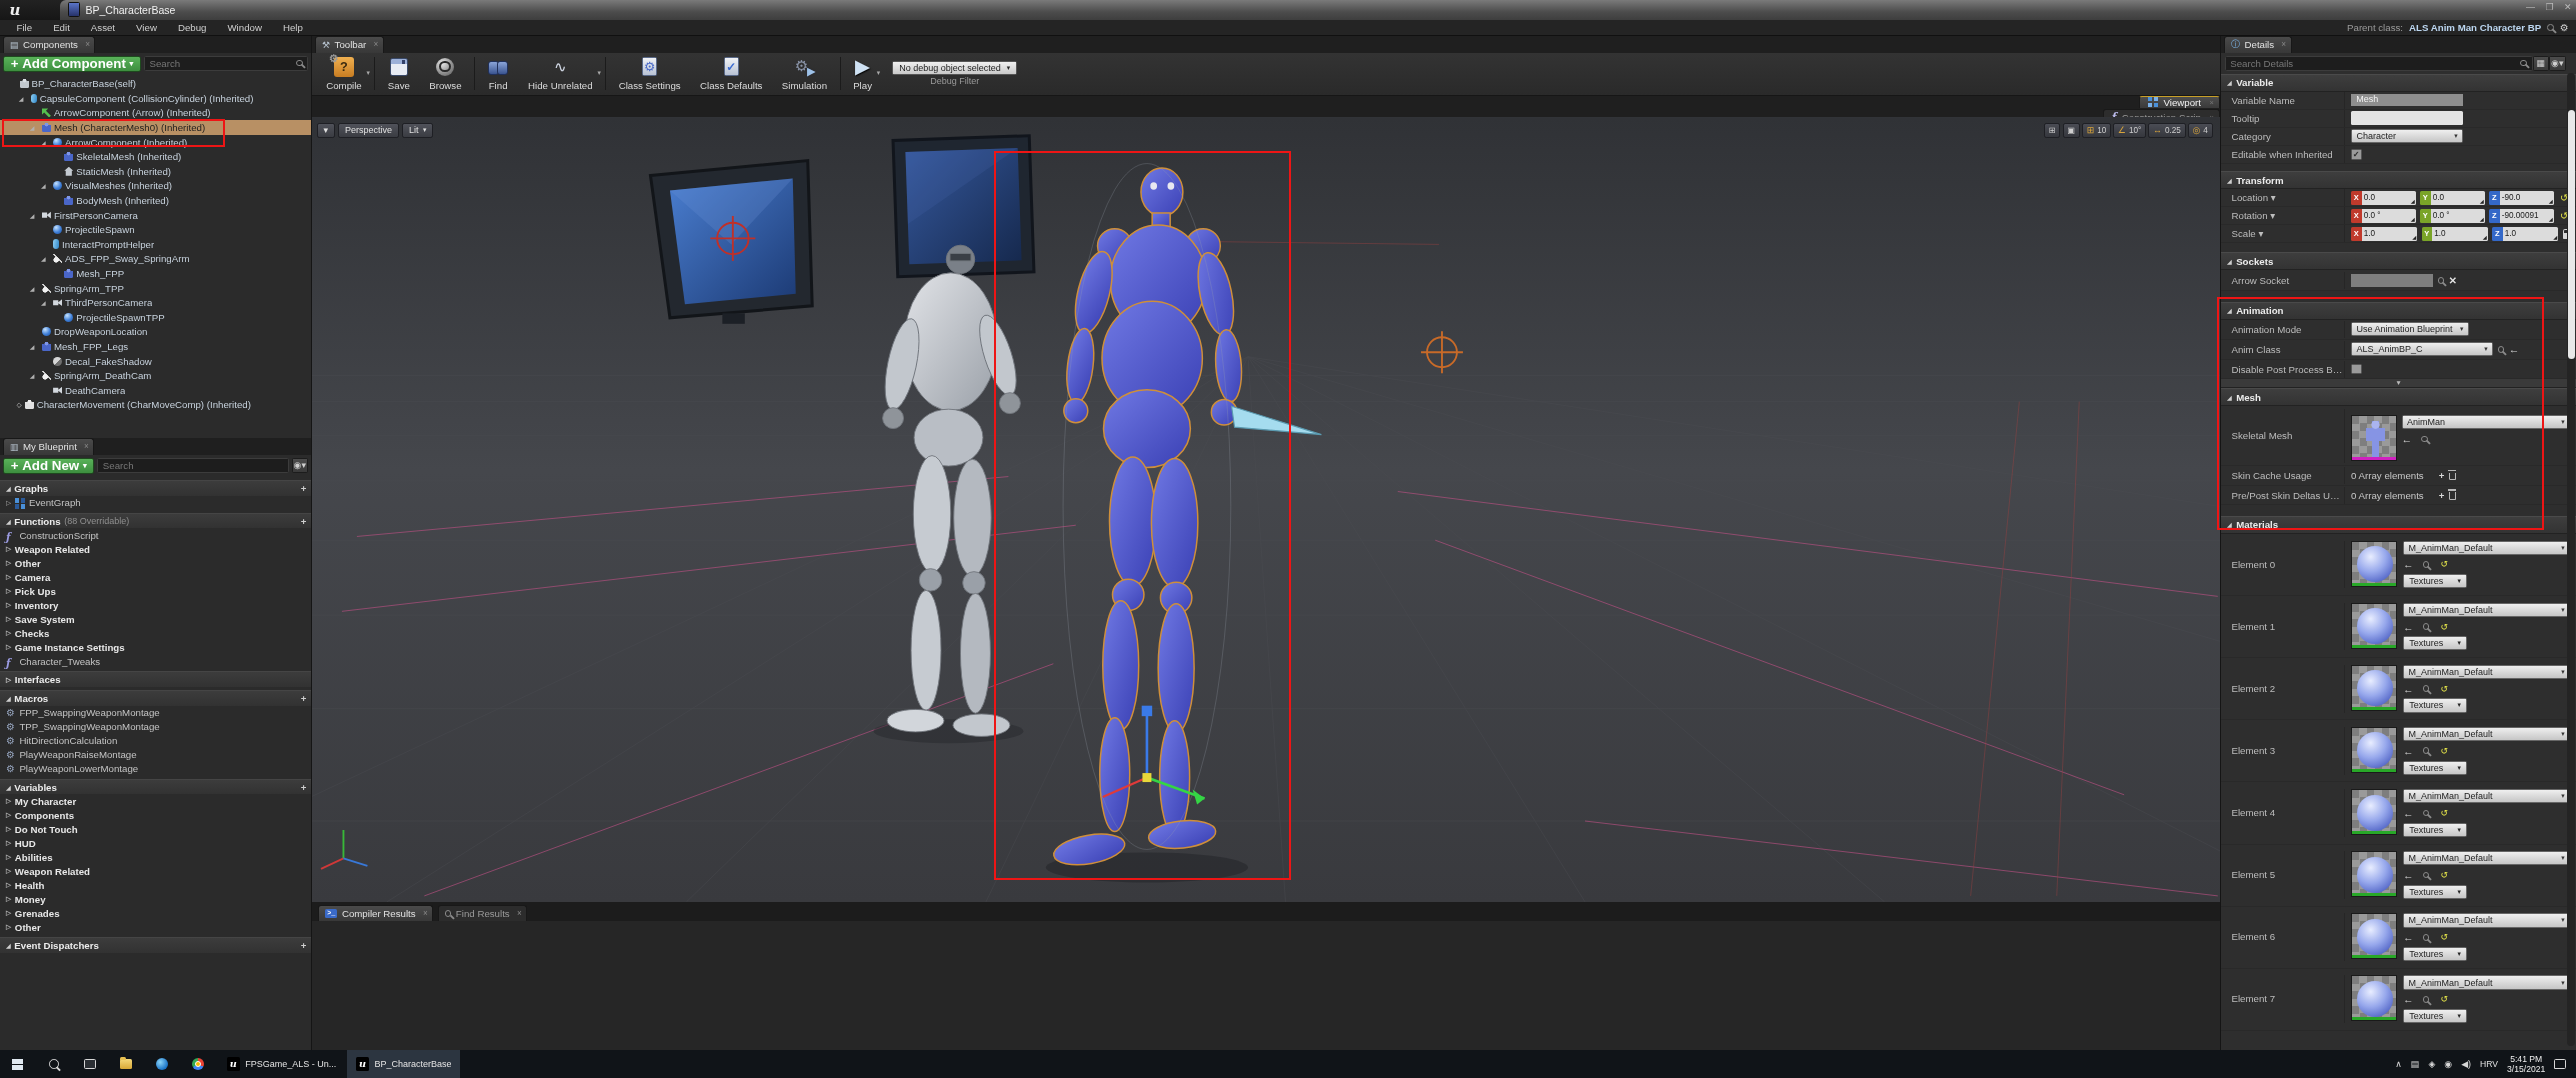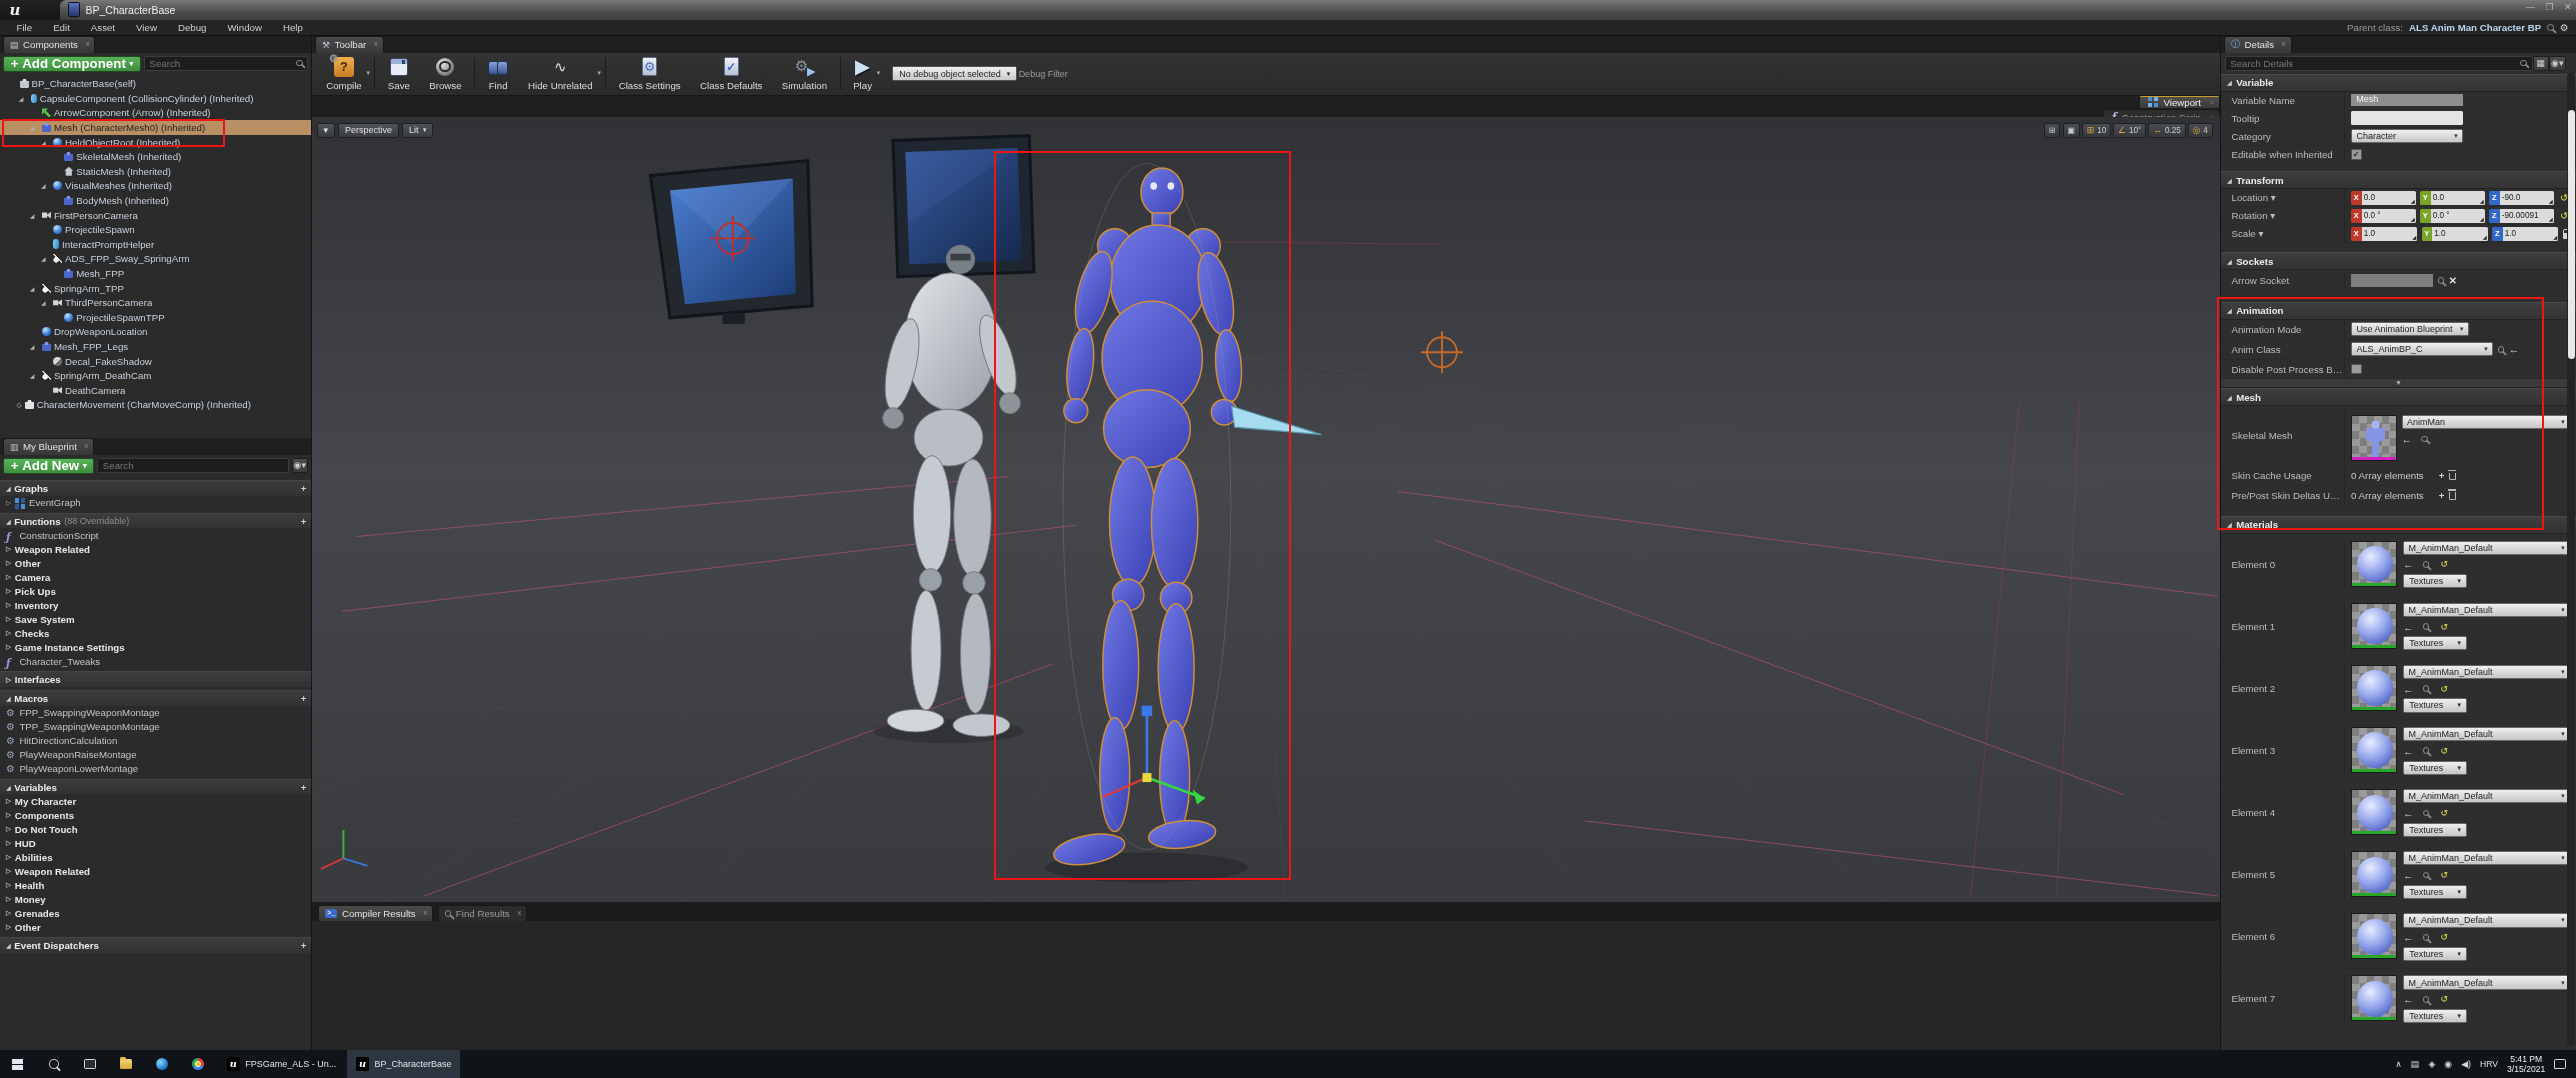--- a/index.html
+++ b/index.html
@@ -97,21 +97,21 @@
   .ico-find::before, .ico-find::after { content:""; position:absolute; width:9px; height:12px; background:linear-gradient(#8aa4d8,#3a5490); border:0.7px solid #20305a; border-radius:3px; top:1.5px; }
   .ico-find::before { left:0.7px; } .ico-find::after { right:0.7px; }
   .ico-page { width:15px; height:19px; background:linear-gradient(#f0f2f6,#b8c2d4); border:0.7px solid #5a6a8a; border-radius:1.5px; display:flex; align-items:center; justify-content:center; position:relative; }
   .ico-page.gear::after { content:"⚙"; color:#4a6ac8; font-size:12.7px; }
   .ico-page.check::after { content:"✓"; color:#3a6ad0; font-weight:bold; font-size:12px; }
   .ico-sim { position:relative; width:19.5px; height:19.5px; }
   .ico-sim::before { content:"⚙"; position:absolute; left:0; top:0; color:#8a94a8; font-size:15px; }
   .ico-sim::after { content:"▶"; position:absolute; right:-1.5px; bottom:-1.5px; color:#9ec2e8; font-size:11.2px; text-shadow:0 0 1.5px #223; }
   .ico-play { color:#cfe2f4; font-size:19.5px; text-shadow:0.7px 0.7px 1.5px #000; line-height:19.5px; }
   .ico-curve { font-size:15px; color:#cfd6e2; }
-  #debug-box { display:flex; flex-direction:row; align-items:center; justify-content:center; gap:1.5px; padding:0 10.5px; }
+  #debug-box { display:flex; flex-direction:column; align-items:center; justify-content:center; gap:1.5px; padding:0 10.5px; }
   #debug-select { background:linear-gradient(#efefef,#c9c9c9); color:#222; border:0.7px solid #555; border-radius:1.5px; height:14.2px; display:flex; align-items:center; gap:6px; padding:0 6px; font-size:9px; }
   #debug-filter { color:#9a9a9a; font-size:9px; }
 
   #doc-tabs { height:21px; background:#1f1f1f; display:flex; align-items:flex-end; padding-left:3px; gap:1.5px;flex-direction:column; }
   .dtab { height:19.5px; display:flex; align-items:center; gap:5.2px; padding:0 18px 0 7.5px; background:#2d2d2d; color:#9a9a9a; border-radius:3px 3px 0 0; position:relative; border:0.7px solid #191919; border-bottom:none; }
   .dtab.active { background:linear-gradient(#4e4e4e,#3a3a3a); color:#f0f0f0; border-top:1.5px solid #c8a028; }
   .dtab .tabx { position:absolute; right:5.2px; font-size:7.5px; color:#777; }
   .dtab .ico-vp { width:4.5px; height:4.5px; background:#4a90d8; box-shadow:6px 0 0 #7ab0e8, 0 6px 0 #7ab0e8, 6px 6px 0 #4a90d8; margin:-6px 6px 0 0; }
   .dtab .ico-f { font:italic bold 11.2px "DejaVu Serif", serif; color:#b8b8e8; }
 
@@ -278,21 +278,21 @@
         <span class="marker"></span>
         <span class="ti" data-icon="skeletal"></span>
         <span class="ellip">Mesh (CharacterMesh0) (Inherited)</span>
       </div>
 
       <div class="crow" style="--d: 3;">
 
         <span class="arrow" data-arrow="open"></span>
         <span class="marker"></span>
         <span class="ti" data-icon="sphere"></span>
-        <span class="ellip">HeldObjectRoot (Inherited)</span>
+        <span class="ellip">ArrowComponent (Inherited)</span>
       </div>
 
       <div class="crow" style="--d: 4;">
 
         <span class="arrow" data-arrow="none"></span>
         <span class="marker"></span>
         <span class="ti" data-icon="skeletal"></span>
         <span class="ellip">SkeletalMesh (Inherited)</span>
       </div>
 

